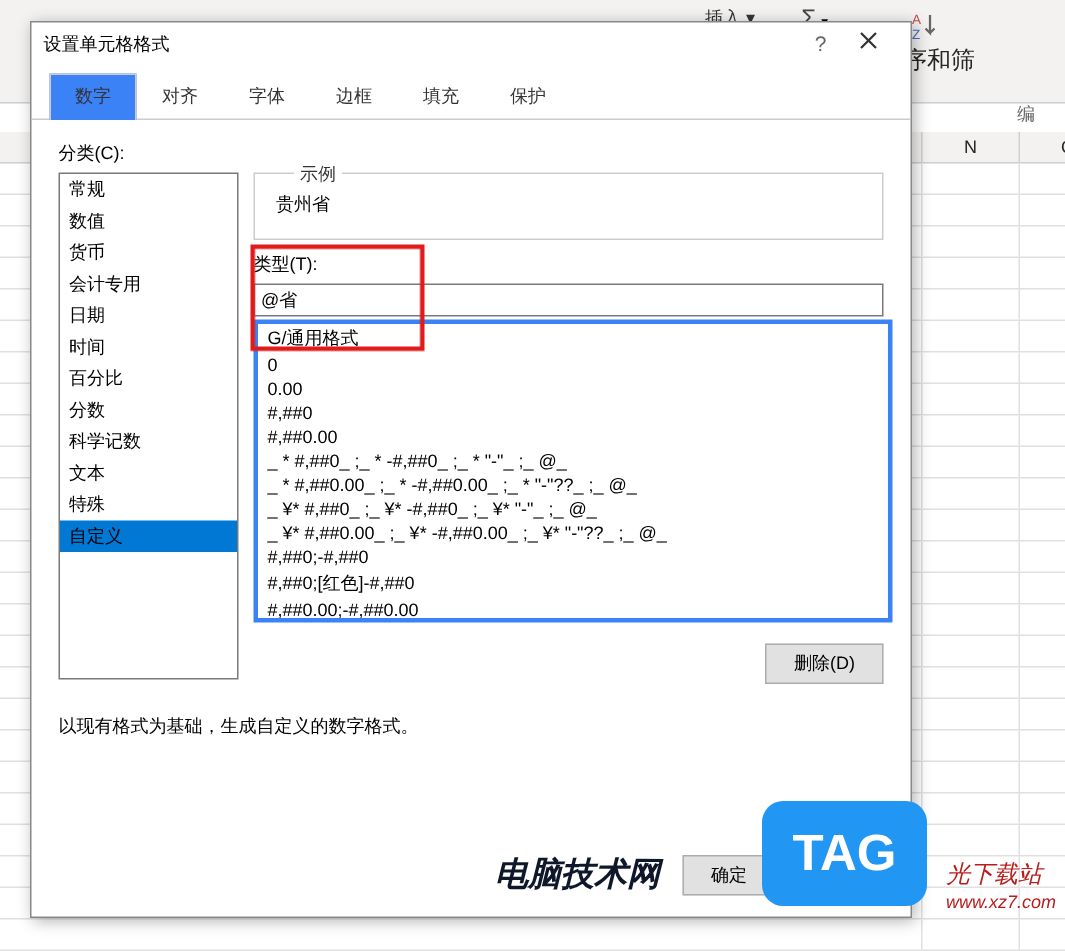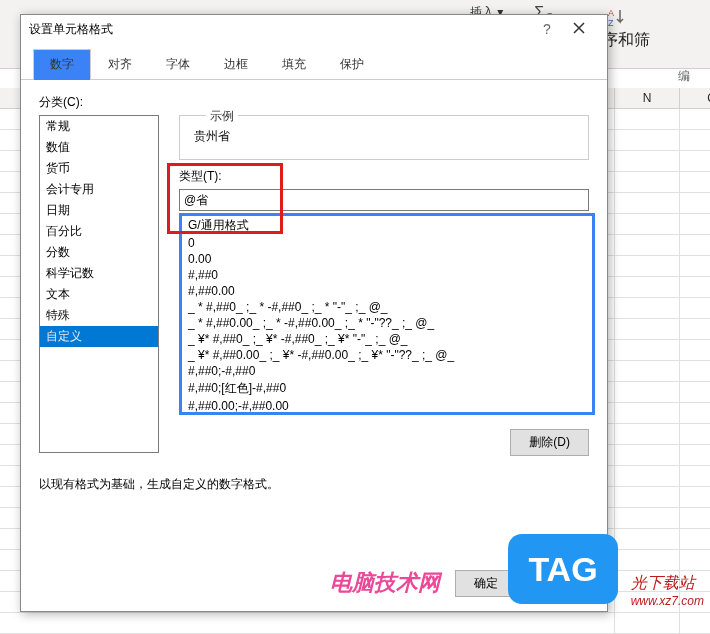--- a/index.html
+++ b/index.html
@@ -18,24 +18,24 @@
 .dlg-help{width:24px;text-align:center;font-size:14px;color:#666}
 .dlg-close{width:40px;text-align:center;font-size:16px;color:#333}
 .dlg-close svg{width:12px;height:12px}
 
 .tabs{display:flex;border-bottom:1px solid #ccc;padding:0 12px;margin-top:6px}
 .tab{padding:6px 16px;border:1px solid transparent;border-bottom:none;font-size:12px;color:#333;position:relative}
 .tab.active{border-color:#ccc;background:#3b82f6;margin-bottom:-1px;padding-bottom:7px}
 
 .dlg-body{padding:14px 18px 10px;position:relative}
 .cat-label{margin-bottom:4px}
-.columns{display:flex;gap:20px}
+.columns{display:flex;gap:10px}
 .category-list{width:118px;height:336px;border:1px solid #7a7a7a;padding:0;overflow:auto;background:#fff}
 .category-list div{padding:2px 6px;font-size:12px}
-.category-list .selected{background:#0078d4;color:#e5e5e5}
+.category-list .selected{background:#0078d4;color:#000000}
 
 .right-col{flex:1}
 .sample-box{border:1px solid #ccc;padding:8px 10px 14px;margin-bottom:8px;position:relative}
 .sample-label{position:absolute;top:-8px;left:26px;background:#fff;padding:0 4px;font-size:12px;color:#333}
 .sample-value{margin-top:4px;padding-left:4px}
 
 .type-label{margin:6px 0 4px}
 .type-input{width:100%;height:22px;border:1px solid #7a7a7a;padding:2px 4px;box-sizing:border-box;font-family:inherit;font-size:12px}
 .format-list{width:100%;height:196px;border:3px solid #3b82f6;margin-top:2px;overflow:auto;background:#fff}
 .format-list div{padding:1px 6px;font-size:12px;white-space:nowrap}
@@ -43,21 +43,21 @@
 .delete-btn-row{display:flex;justify-content:flex-end;margin-top:14px}
 .btn{border:1px solid #adadad;background:#e1e1e1;padding:4px 18px;font-size:12px;font-family:inherit}
 
 .hint-text{margin-top:20px;font-size:12px}
 
 .dlg-buttons{position:absolute;bottom:14px;right:18px;display:flex;gap:10px}
 
 .highlight-box{position:absolute;top:163px;left:167px;width:110px;height:65px;border:3px solid #e01b1b;z-index:15;pointer-events:none}
 
 .watermark1{position:absolute;bottom:36px;left:330px;z-index:20;font-family:"Microsoft YaHei";pointer-events:none}
-.wm1-top{font-size:22px;color:#ec4899;font-weight:bold;font-style:italic}
+.wm1-top{font-size:22px;color:#0f172a;font-weight:bold;font-style:italic}
 .wm1-bot{font-size:15px;color:#1e88e5;font-style:italic}
 .tag-badge{position:absolute;bottom:30px;right:92px;z-index:20;width:110px;height:70px;background:#2196f3;border-radius:14px;display:flex;align-items:center;justify-content:center;pointer-events:none}
 .tag-badge span{color:#fff;font-size:34px;font-weight:bold;font-family:Arial}
 .watermark3{position:absolute;bottom:26px;right:6px;z-index:19;font-size:16px;color:#b91c1c;font-style:italic;pointer-events:none}
 .sigma{font-size:16px;color:#444}
 .sort-icon{width:24px;height:24px}
 .section-label{position:absolute;top:68px;right:20px;font-size:12px;color:#666}
 .insert-label{position:absolute;top:4px;left:470px;font-size:12px;color:#333}
 </style>
 </head>
@@ -243,20 +243,21 @@
 
   <div class="dlg-body">
     <div class="cat-label">分类(C):</div>
     <div class="columns">
       <div class="category-list" id="category-list">
           <div>常规</div>
           <div>数值</div>
           <div>货币</div>
           <div>会计专用</div>
           <div>日期</div>
+          <div>时间</div>
           <div>百分比</div>
           <div>分数</div>
           <div>科学记数</div>
           <div>文本</div>
           <div>特殊</div>
           <div class="selected">自定义</div>
         </div>
       <div class="right-col">
         <div class="sample-box">
           <span class="sample-label">示例</span>

